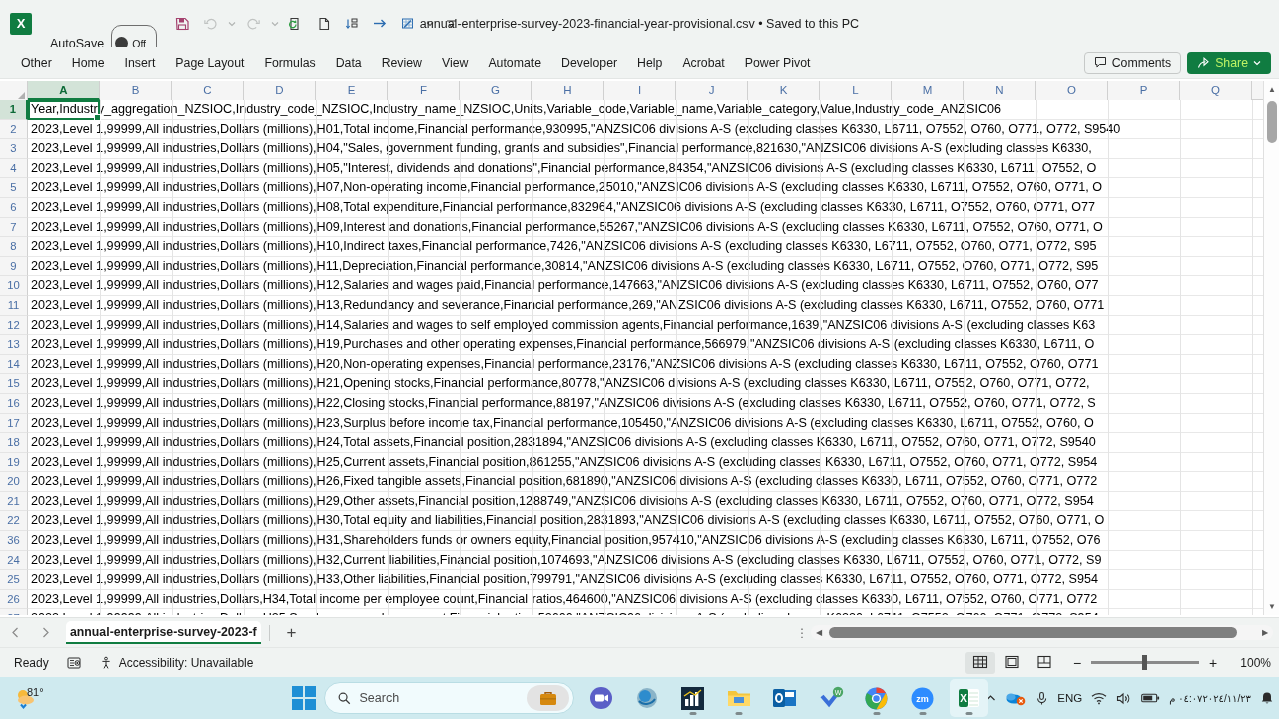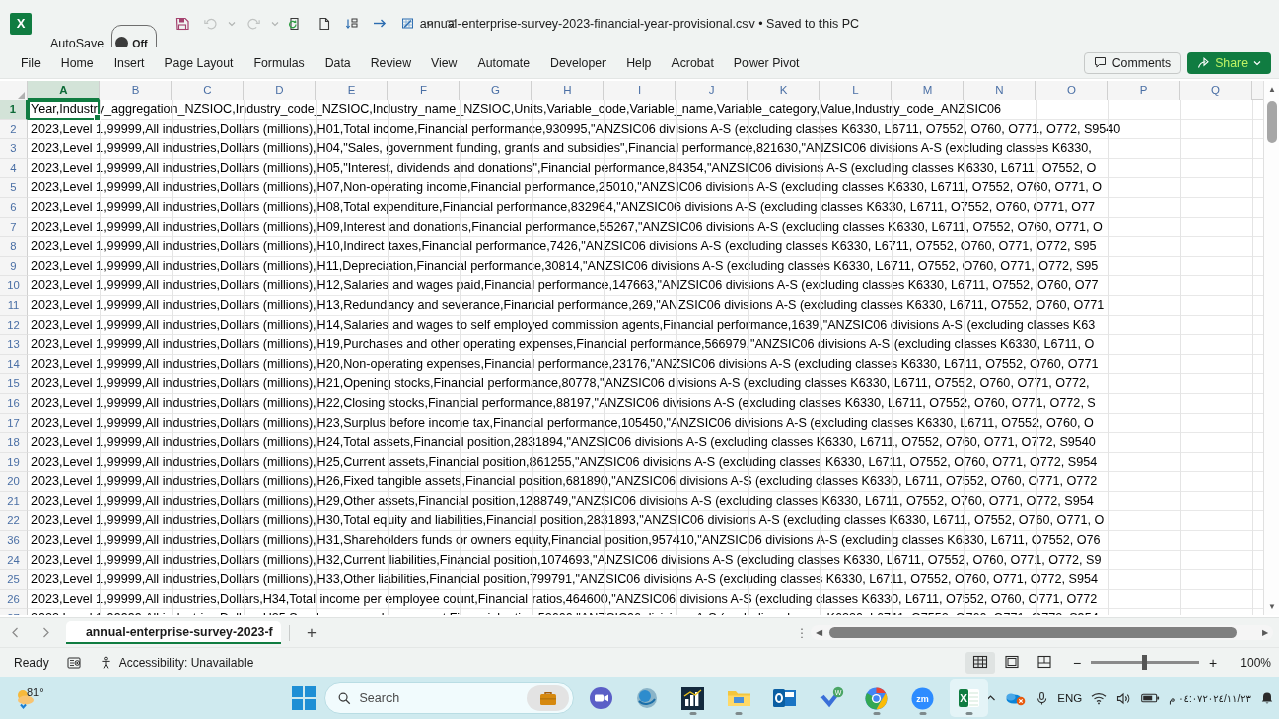--- a/index.html
+++ b/index.html
@@ -33,21 +33,20 @@
     display: flex; align-items: center; gap: 7px;
     margin-left: 18px;
     margin-top: 40px;
   }
   .autosave-label { font-size: 12.5px; color: #1b1b1b; }
   .toggle {
     width: 46px; height: 38px; border-radius: 10px;
     border: 1px solid #6e6e6e; background: #f0f3f2;
     display: flex; align-items: center; position: relative;
     cursor: pointer;
-    font-weight: bold;
   }
   .toggle .knob {
     width: 13px; height: 13px; border-radius: 50%;
     background: #3b3b3b; margin-left: 3px;
   }
   .toggle .tg-text {
     font-size: 10.5px; color: #1b1b1b; margin-left: 4px;
   }
   .qat { display: flex; align-items: center; gap: 2px; margin-left: 12px; }
   .qbtn {
@@ -216,21 +215,21 @@
     display: flex; align-items: center;
     border-top: 1px solid #e0e3e2;
   }
   .navarrow {
     width: 30px; height: 26px; display:flex; align-items:center; justify-content:center;
     color: #8a8a8a; font-size: 12px; cursor: pointer;
   }
   .sheettab {
     background: #fff;
     border-radius: 5px 5px 0 0;
-    padding: 4px 20px 3px;
+    padding: 4px 4px 3px;
     margin-left: 6px;
     font-size: 12.3px; color: #1b1b1b; font-weight: 600;
     border-bottom: 2px solid #107c41;
     cursor: pointer;
     max-width: 215px; overflow: hidden; white-space: nowrap;
   }
   .tabsep { width:1px; height: 16px; background: #c8cbca; margin: 0 8px; }
   .addsheet {
     width: 28px; height: 26px; display:flex; align-items:center; justify-content:center;
     font-size: 17px; color: #444; cursor: pointer;
@@ -417,21 +416,21 @@
             <path d="M2 4h9M4 7l2.5 3L9 7" fill="none" stroke="#3a3a3a" stroke-width="1.1"></path>
           </svg>
       </div>
     </div>
 
     <div class="doctitle">annual-enterprise-survey-2023-financial-year-provisional.csv • Saved to this PC</div>
 
   </div>
 
   <div class="ribbon">
-    <div class="rtab">File</div>
+    <div class="rtab">Other</div>
     <div class="rtab">Home</div>
     <div class="rtab">Insert</div>
     <div class="rtab">Page Layout</div>
     <div class="rtab">Formulas</div>
     <div class="rtab">Data</div>
     <div class="rtab">Review</div>
     <div class="rtab">View</div>
     <div class="rtab">Automate</div>
     <div class="rtab">Developer</div>
     <div class="rtab">Help</div>

